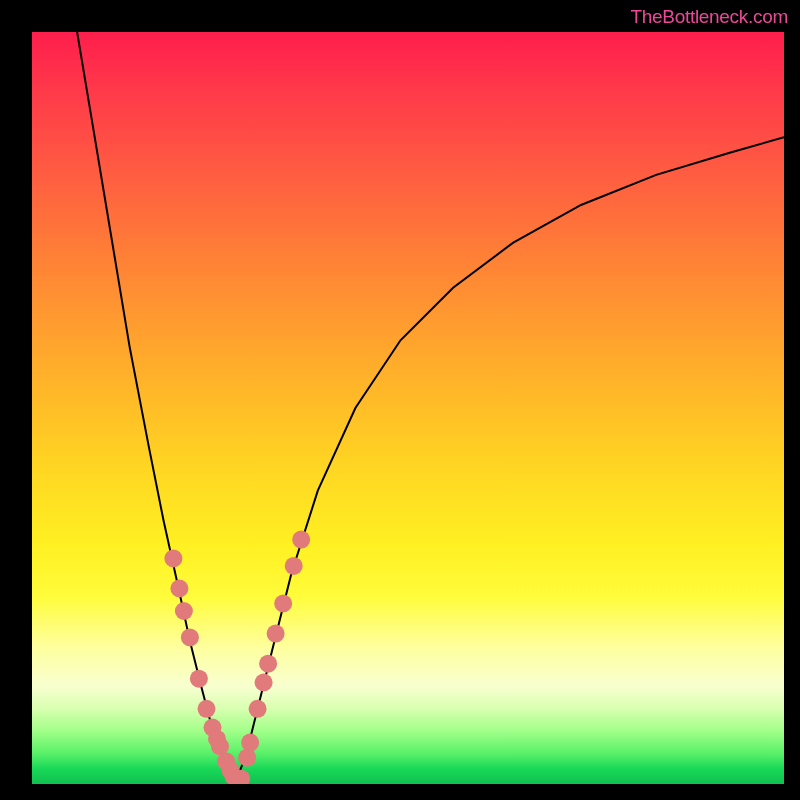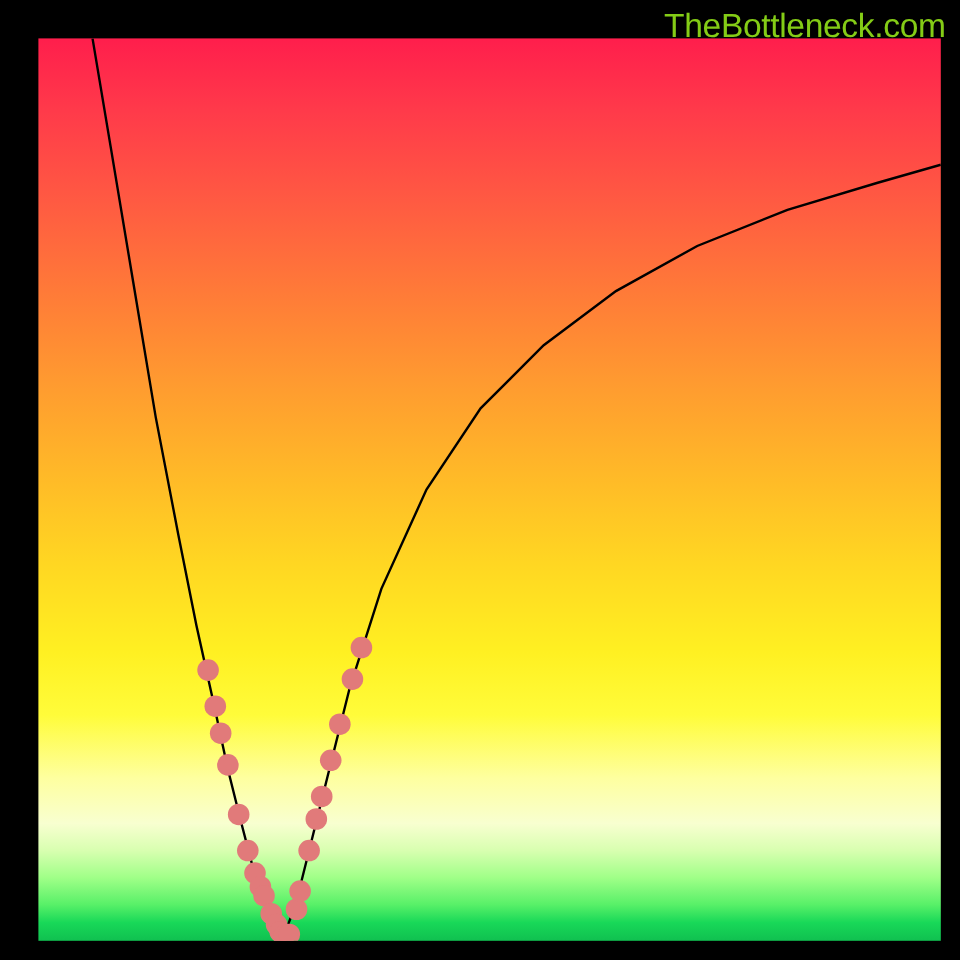--- a/index.html
+++ b/index.html
@@ -32,23 +32,23 @@
       #a0ff88 93%,
       #58f068 96%,
       #18d858 98%,
       #10c050 100%);
   }
   .watermark {
     position: absolute;
     top: 6px;
     right: 12px;
     font-family: Arial, Helvetica, sans-serif;
-    font-size: 28px;
+    font-size: 19px;
     font-weight: 500;
-    color: #84cc16;
+    color: #ec4899;
     letter-spacing: -0.3px;
   }
   svg.curve {
     position: absolute;
     left: 0;
     top: 0;
     width: 752px;
     height: 752px;
   }
   .marker {

